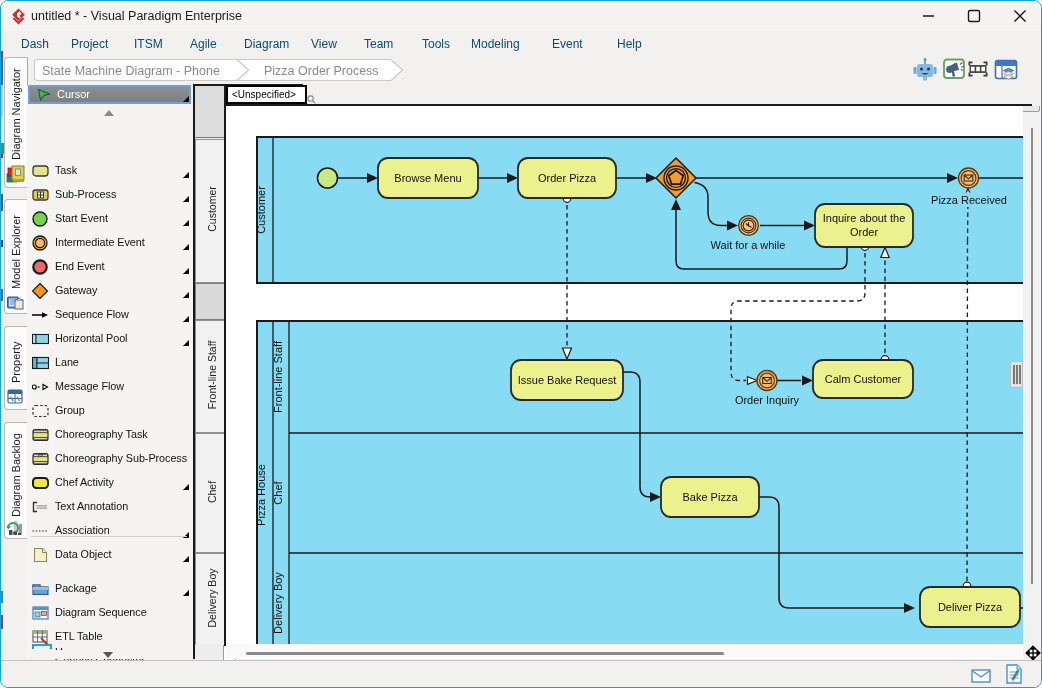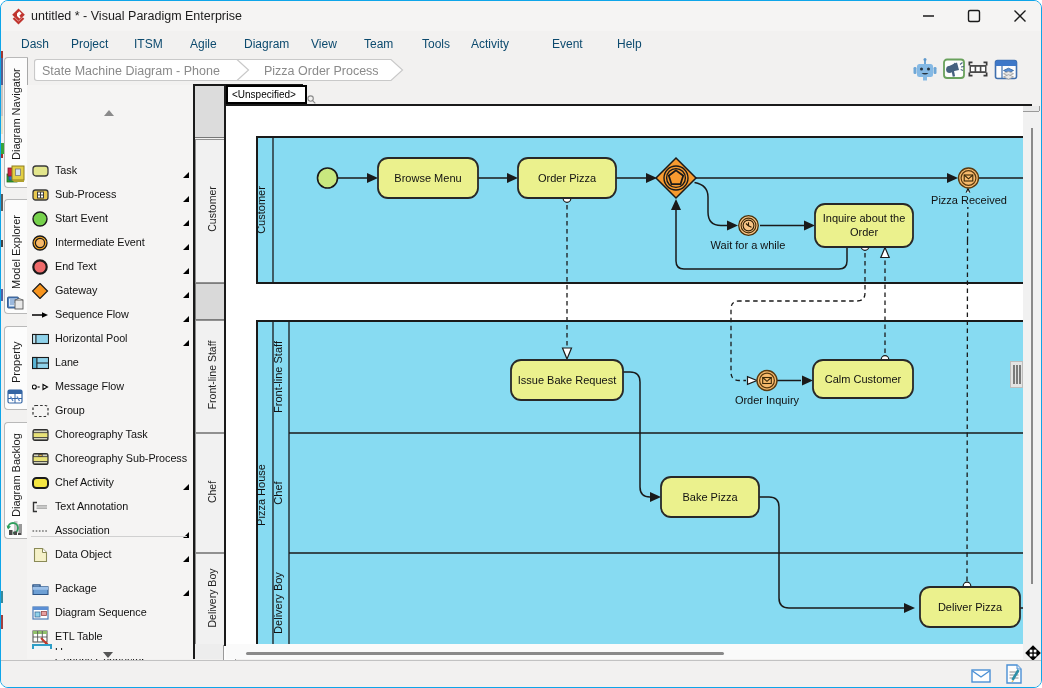--- a/index.html
+++ b/index.html
@@ -50,21 +50,21 @@
 
   <div class="abs menubar"></div>
   <div class="menu-item" style="left:20px;top:36px">Dash</div>
   <div class="menu-item" style="left:70px;top:36px">Project</div>
   <div class="menu-item" style="left:133px;top:36px">ITSM</div>
   <div class="menu-item" style="left:189px;top:36px">Agile</div>
   <div class="menu-item" style="left:243px;top:36px">Diagram</div>
   <div class="menu-item" style="left:310px;top:36px">View</div>
   <div class="menu-item" style="left:363px;top:36px">Team</div>
   <div class="menu-item" style="left:421px;top:36px">Tools</div>
-  <div class="menu-item" style="left:470px;top:36px">Activity</div>
+  <div class="menu-item" style="left:470px;top:36px">Modeling</div>
   <div class="menu-item" style="left:551px;top:36px">Event</div>
   <div class="menu-item" style="left:616px;top:36px">Help</div>
 
   <div class="abs toolbar"></div>
 
   <svg class="abs" style="left:33px;top:56px" width="380" height="26" viewBox="0 0 380 26">
     <path d="M3 2.5 L357 2.5 L368.5 13 L357 23.5 L3 23.5 Q0.5 23.5 0.5 21 L0.5 5 Q0.5 2.5 3 2.5 Z" fill="#fff" stroke="#c9c9c9" stroke-width="1.2"></path>
     <path d="M203 2.5 L214.5 13 L203 23.5" fill="none" stroke="#c9c9c9" stroke-width="1.2"></path>
     <text x="8" y="17.5" font-size="12.5" fill="#8a8a8a">State Machine Diagram - Phone</text>
     <text x="230" y="17.5" font-size="12.5" fill="#8a8a8a">Pizza Order Process</text>
@@ -162,20 +162,28 @@
     <rect x="12.5" y="4" width="3.5" height="9" fill="#9a9a9a"></rect>
     <path d="M2 8 A5 5 0 1 1 7 13" fill="none" stroke="#2e9e5b" stroke-width="1.8"></path>
     <path d="M0.5 5.5 L2 9.5 L5 6.5 Z" fill="#2e9e5b"></path>
     <rect x="3" y="10" width="3.5" height="5" fill="#4a4a4a"></rect>
     <rect x="7.5" y="11.5" width="3.5" height="3.5" fill="#4a4a4a"></rect>
     <rect x="12" y="13" width="3.5" height="2" fill="#4a4a4a"></rect>
   </svg>
 
   <div class="abs palette"></div>
 
+  <div class="abs" style="left:27px;top:84px;width:159px;height:15px;
+       background:linear-gradient(#8c8f90,#7d8081);border:2px solid #6fa1d8;">
+    <svg class="abs" style="left:7px;top:1px" width="14" height="13" viewBox="0 0 14 13">
+      <path d="M1.5 1.5 L12.5 6 L7 7.5 L3.5 12 Z" fill="#3db853" stroke="#1c5c28" stroke-width="1.1"></path>
+    </svg>
+    <div class="abs" style="left:27px;top:1px;font-size:11px;color:#fff;">Cursor</div>
+    <div class="corner" style="right:0px;bottom:0px;border-bottom-color:#000;"></div>
+  </div>
   <div class="abs" style="left:103px;top:109px;width:0;height:0;
        border-left:5px solid transparent;border-right:5px solid transparent;border-bottom:6px solid #8a8a8a;"></div>
 
   <div id="rows">
 <div class="pal-row" style="left:27px;top:123px;">
         <svg class="pal-icon" viewBox="0 0 17 16">
           <rect x="1" y="3" width="15" height="10" rx="3" fill="#e3e68c" stroke="#3a3a3a" stroke-width="1.3"></rect>
         </svg>
         <div class="pal-text">Task</div>
         <div class="corner" style="left:155px;top:13px;"></div>
@@ -201,21 +209,21 @@
           <circle cx="8" cy="8" r="7" fill="#f5a623" stroke="#1a1a1a" stroke-width="1.3"></circle>
           <circle cx="8" cy="8" r="4.6" fill="#f7b96a" stroke="#1a1a1a" stroke-width="1.2"></circle>
         </svg>
         <div class="pal-text">Intermediate Event</div>
         <div class="corner" style="left:155px;top:13px;"></div>
       </div>
 <div class="pal-row" style="left:27px;top:219px;">
         <svg class="pal-icon" viewBox="0 0 17 16">
           <circle cx="8" cy="8" r="6.7" fill="#ee6a6a" stroke="#1a1a1a" stroke-width="2.2"></circle>
         </svg>
-        <div class="pal-text">End Text</div>
+        <div class="pal-text">End Event</div>
         <div class="corner" style="left:155px;top:13px;"></div>
       </div>
 <div class="pal-row" style="left:27px;top:243px;">
         <svg class="pal-icon" viewBox="0 0 17 16">
           <path d="M8 0.5 L15.5 8 L8 15.5 L0.5 8 Z" fill="#f7941e" stroke="#1a1a1a" stroke-width="1.2"></path>
         </svg>
         <div class="pal-text">Gateway</div>
         <div class="corner" style="left:155px;top:13px;"></div>
       </div>
 <div class="pal-row" style="left:27px;top:267px;">

